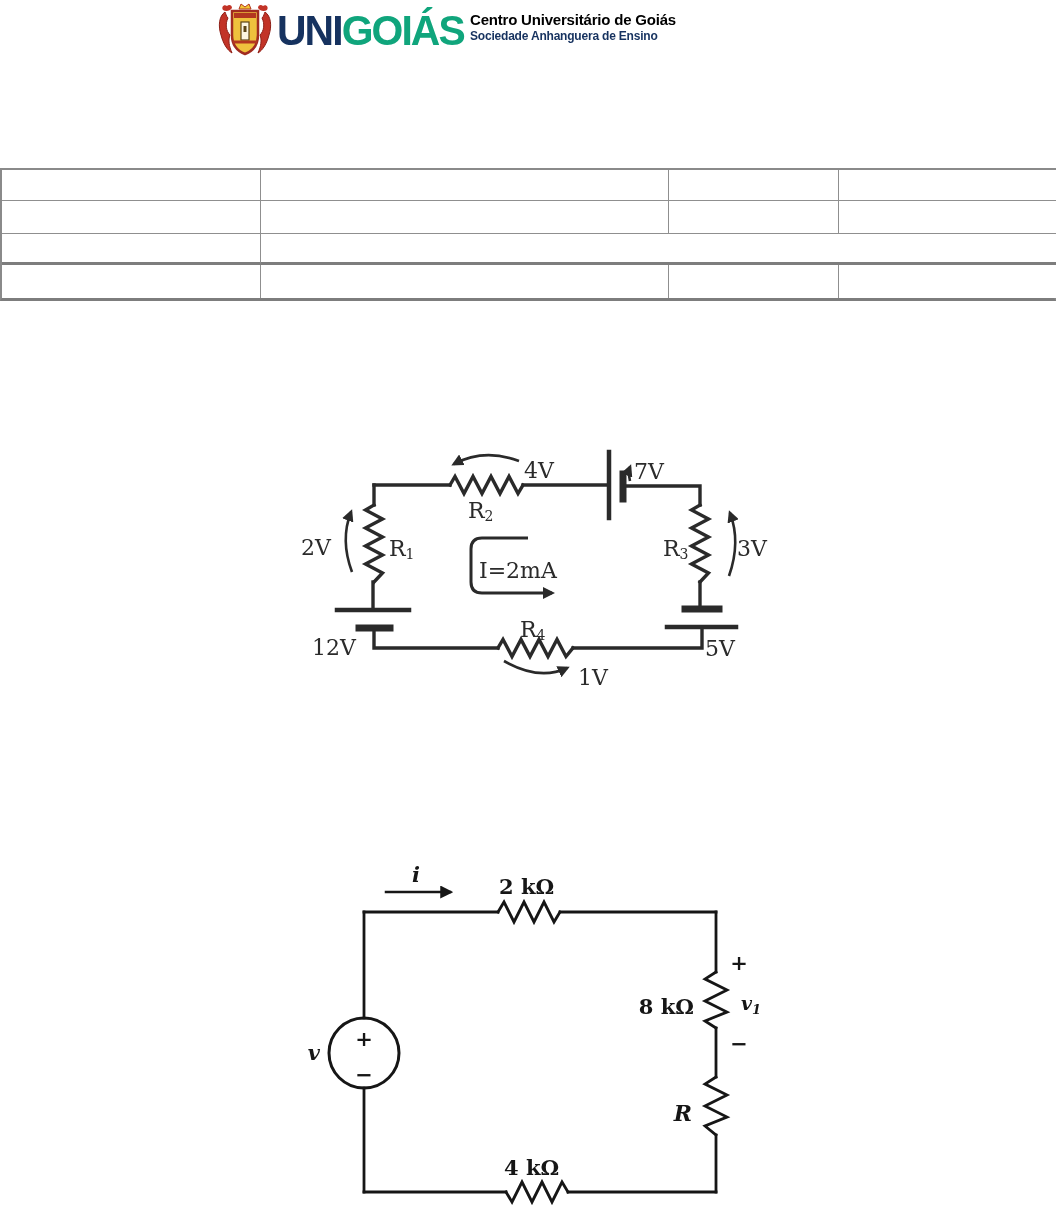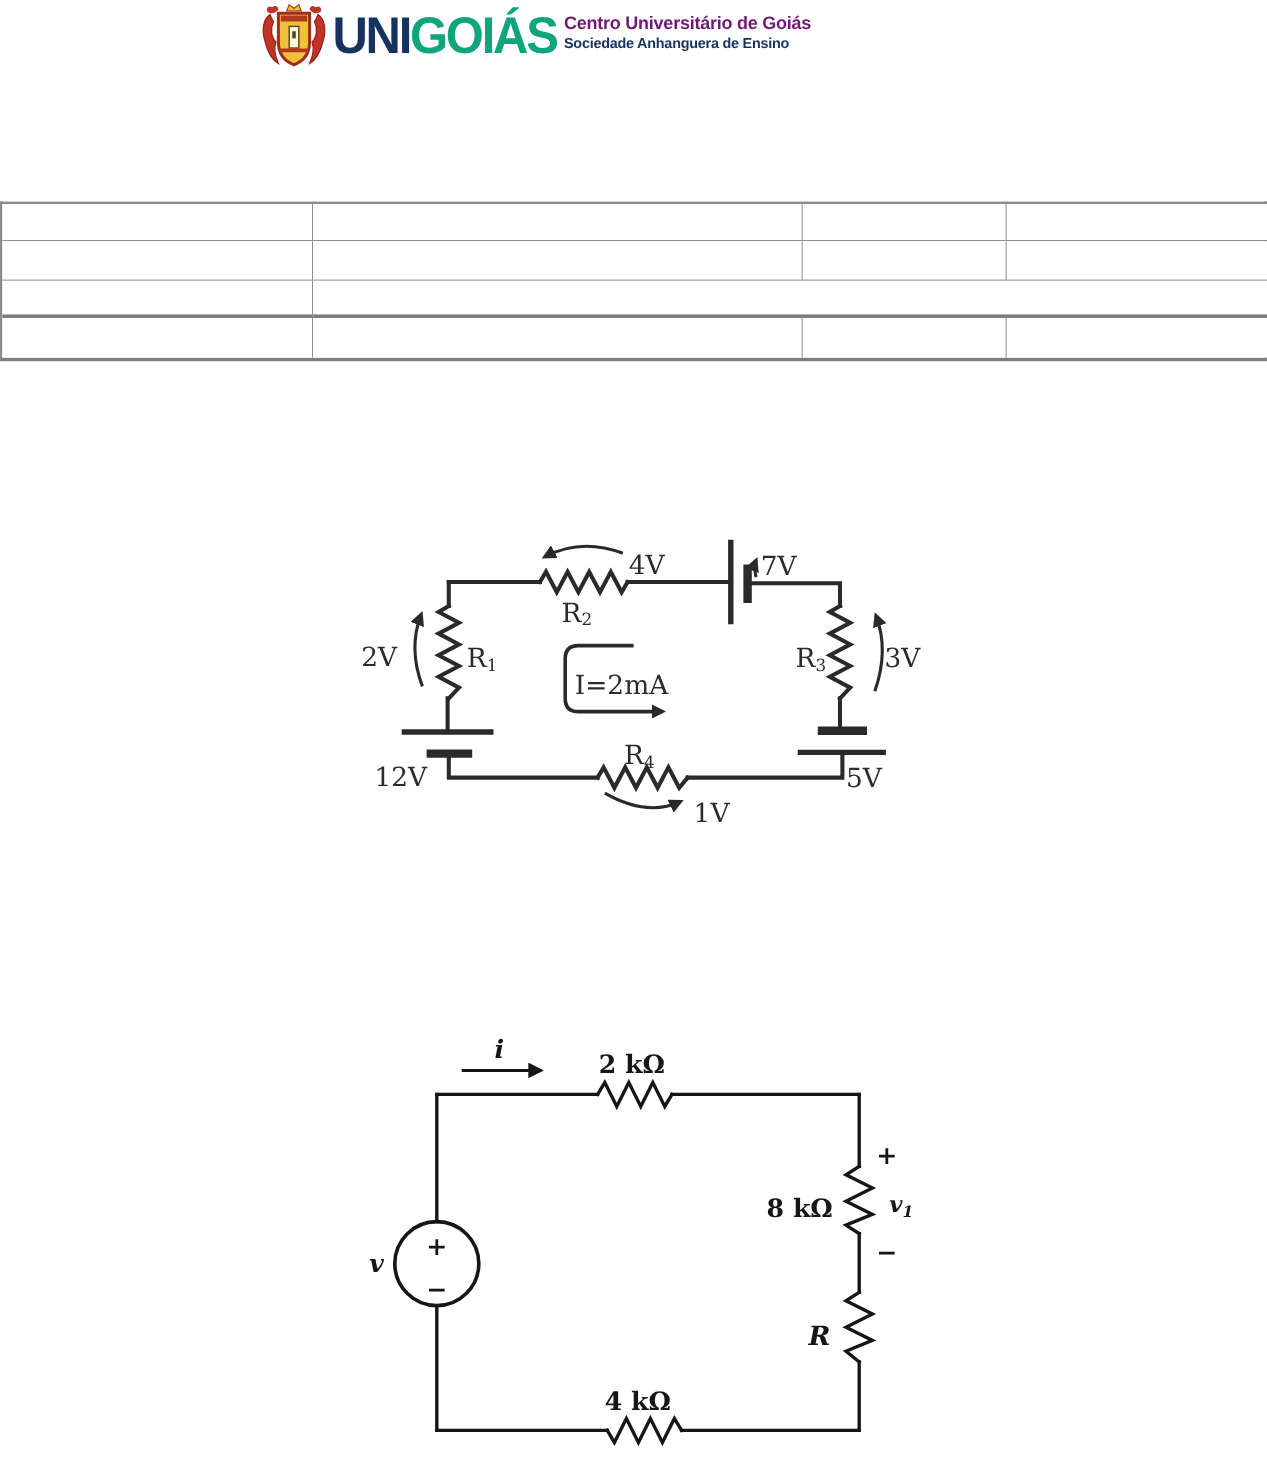--- a/index.html
+++ b/index.html
@@ -10,21 +10,21 @@
   
   .logo-crest{position:absolute;left:215px;top:2px;width:60px;height:57px;}
   .wordmark{
     position:absolute;left:277px;top:7px;font-size:43px;font-weight:800;
     letter-spacing:-2px;line-height:46px;transform:scaleX(.95);transform-origin:left top;
     font-family:"Liberation Sans",sans-serif;white-space:nowrap;
   }
   .wm-uni{color:#16325F;}
   .wm-goias{color:#10A57C;}
   .org-block{position:absolute;left:470px;top:12px;white-space:nowrap;}
-  .org-line1{color:#701a75;font-size:15px;font-weight:700;letter-spacing:-.2px;line-height:16px;}
+  .org-line1{color:#000000;font-size:15px;font-weight:700;letter-spacing:-.2px;line-height:16px;}
   .org-line2{color:#16325F;font-size:12px;font-weight:700;letter-spacing:-.2px;line-height:17px;}
   
   .ident-table{
     position:absolute;left:0;top:168px;width:1056px;box-sizing:border-box;
     display:grid;grid-template-columns:259px 408px 170px 219px;
     grid-template-rows:31px 33px 31px 33px;
     border:2px solid #8a8a8a;border-bottom-width:3px;border-bottom-color:#7d7d7d;
   }
   .ident-table .cell{box-sizing:border-box;background:#fff;}
   .cell.br{border-right:1.5px solid #8f8f8f;}

